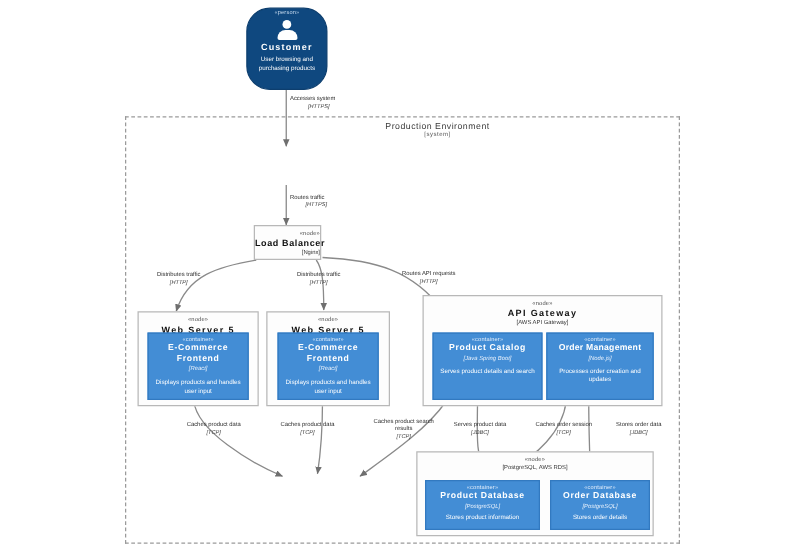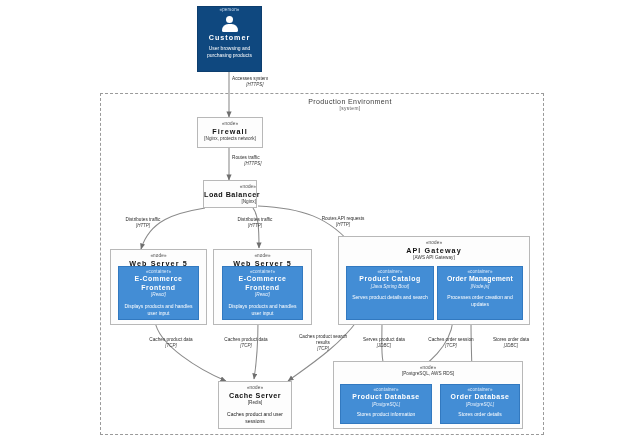--- a/index.html
+++ b/index.html
@@ -163,37 +163,30 @@
       <path d="M471,321 C471,348 472,362 472,378"></path>
     </g>
   </svg>
 
   <div id="boundary" style="left:100px;top:93px;width:444px;height:342px;"></div>
   <div id="boundary-title" style="left:250px;top:97px;width:200px;">
     <span class="b-name">Production   Environment</span>
     <span class="b-stereo">[system]</span>
   </div>
 
-  <div id="actor-customer" style="left:197px;top:6px;width:65px;height:66px;">
+  <div id="actor-customer" style="left:197px;top:6px;width:65px;height:66px;border-radius:19px;">
     <div class="stereo">«person»</div>
     <div class="person-glyph">
       <div class="person-head"></div>
       <div class="person-body"></div>
     </div>
     <div class="a-title">Customer</div>
     <div class="a-desc">User browsing and purchasing products</div>
   </div>
 
-  <div class="node" style="left:197px;top:117px;width:66px;height:31px;">
-    <div class="node-hdr">
-      <div class="stereo">«node»</div>
-      <div class="node-title">Firewall</div>
-      <div class="node-tech">[Nginx, protects network]</div>
-    </div>
-  </div>
 
   <div class="node" style="left:203px;top:180px;width:54px;height:28px;text-align:right;">
     <div class="node-hdr">
       <div class="stereo">«node»</div>
       <div class="node-title" style="letter-spacing:.5px;">Load  Balancer</div>
       <div class="node-tech">[Nginx]</div>
     </div>
   </div>
 
   <div class="node" style="left:110px;top:249px;width:97px;height:76px;">
@@ -237,28 +230,20 @@
     <div class="c-tech">[Java Spring Boot]</div>
     <div class="c-desc">Serves product details and search</div>
   </div>
   <div class="container-box" style="left:437px;top:266px;width:86px;height:54px;">
     <div class="stereo" style="padding-top:2px;">«container»</div>
     <div class="c-title" style="letter-spacing:.2px;">Order Management</div>
     <div class="c-tech">[Node.js]</div>
     <div class="c-desc">Processes order creation and updates</div>
   </div>
 
-  <div class="node" style="left:218px;top:381px;width:74px;height:48px;">
-    <div class="node-hdr">
-      <div class="stereo">«node»</div>
-      <div class="node-title" style="letter-spacing:.5px;">Cache Server</div>
-      <div class="node-tech">[Redis]</div>
-      <div class="node-desc">Caches product and user sessions</div>
-    </div>
-  </div>
 
   <div class="node" style="left:333px;top:361px;width:190px;height:68px;">
     <div class="node-hdr">
       <div class="stereo">«node»</div>
       <div class="node-tech">[PostgreSQL, AWS RDS]</div>
     </div>
   </div>
   <div class="container-box" style="left:340px;top:384px;width:92px;height:40px;">
     <div class="stereo" style="padding-top:2px;">«container»</div>
     <div class="c-title">Product Database</div>

